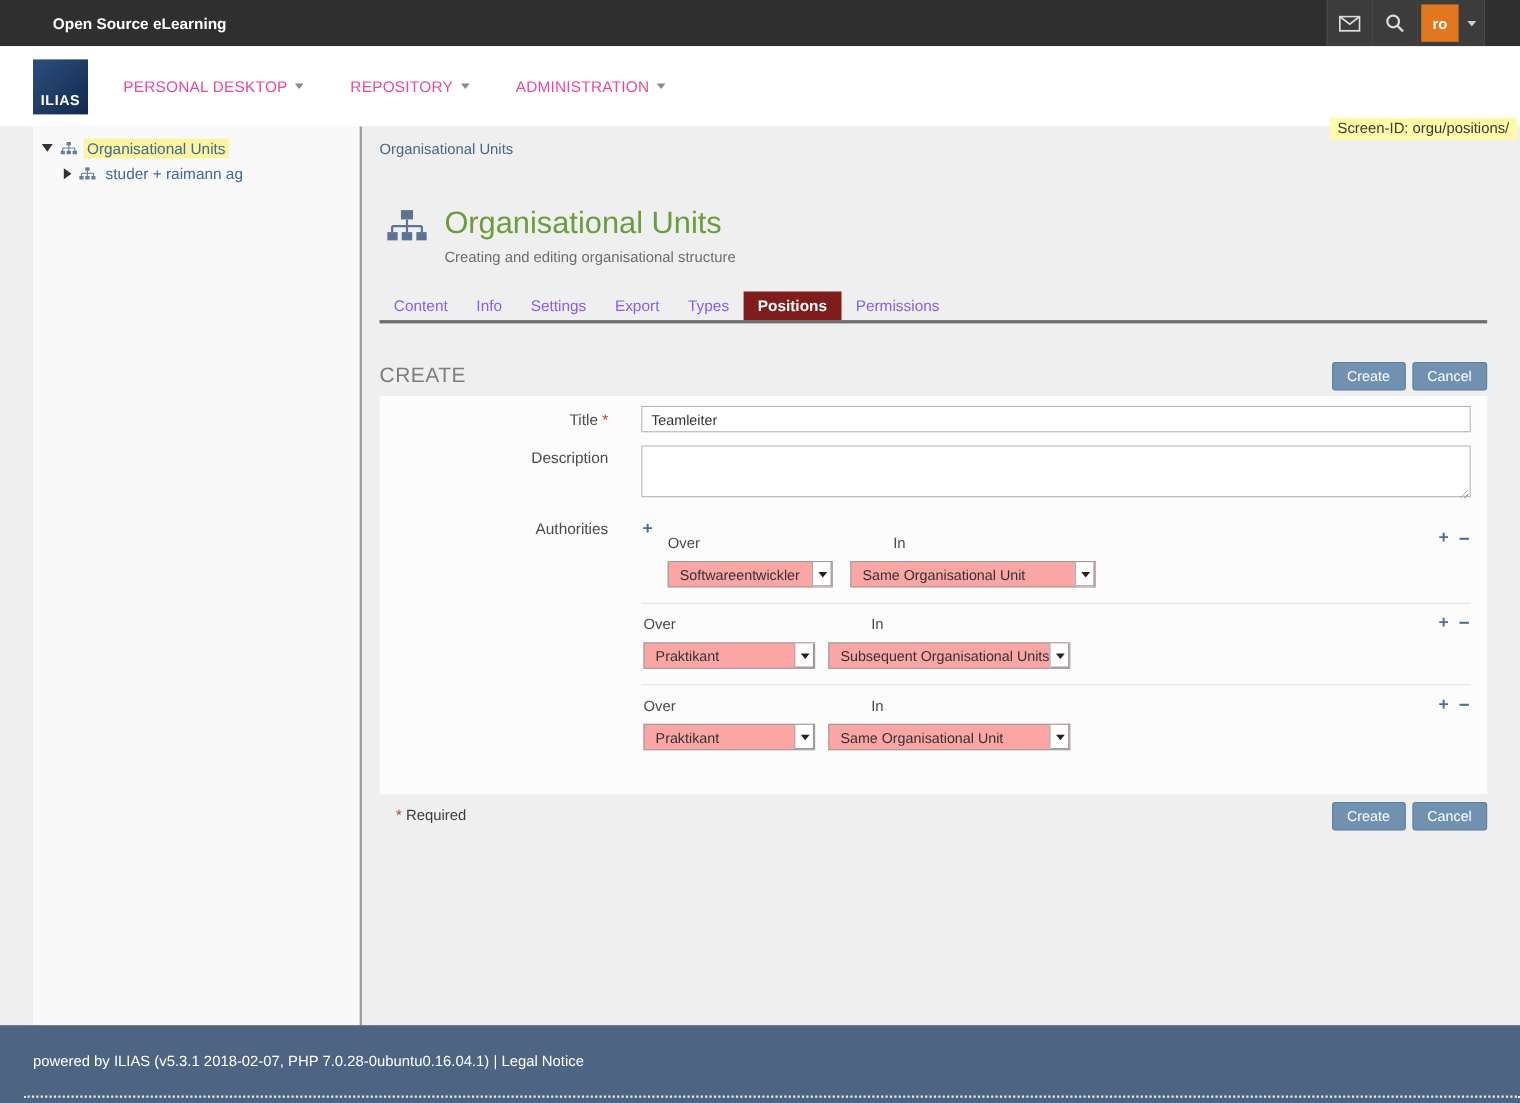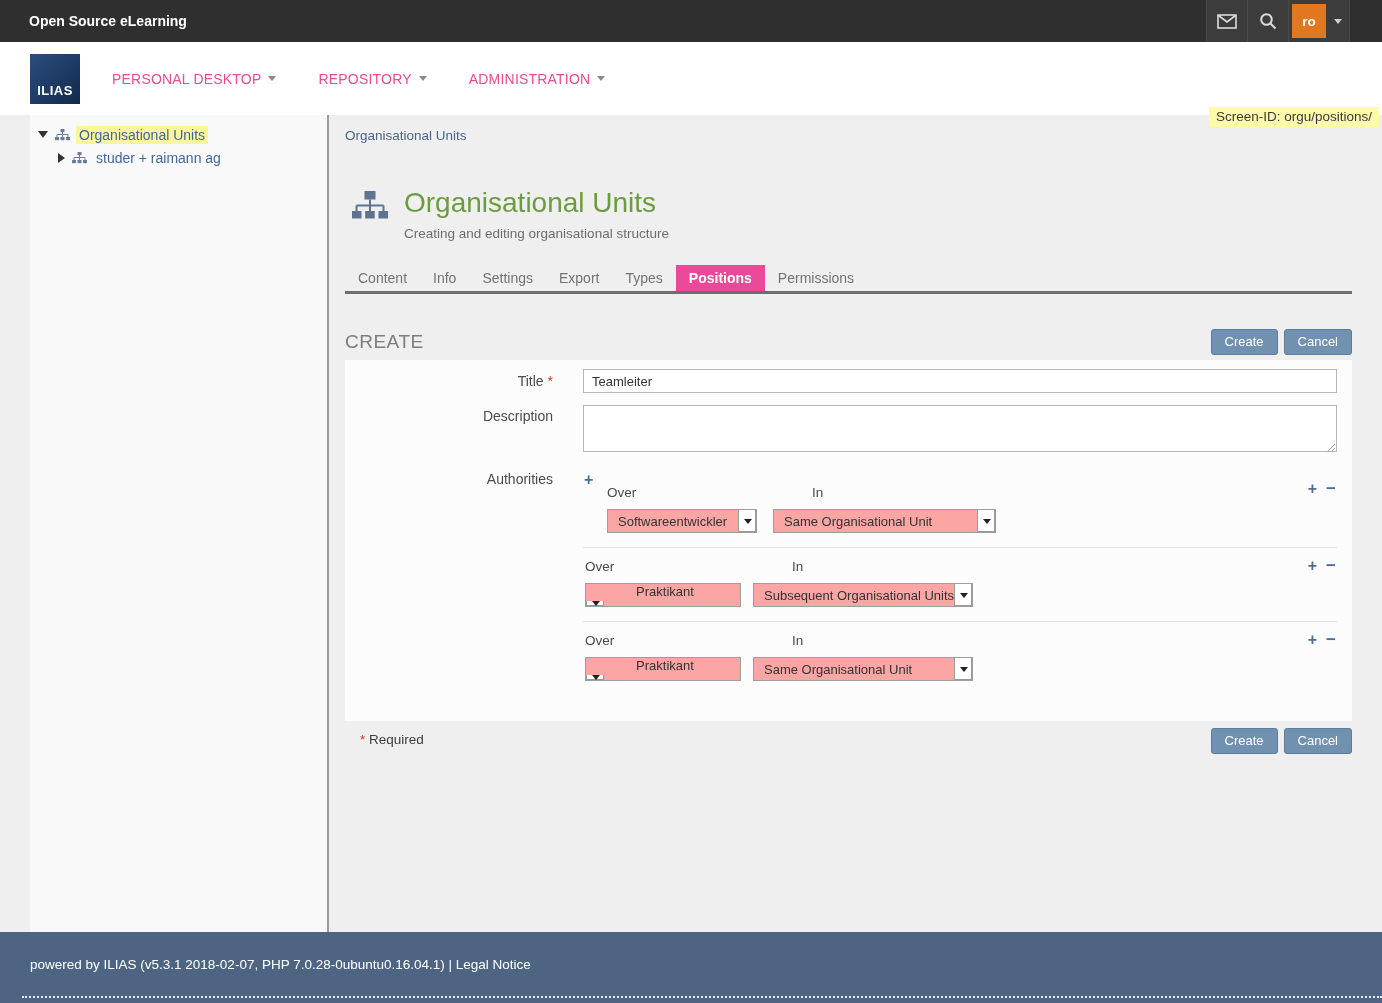--- a/index.html
+++ b/index.html
@@ -2,21 +2,21 @@
 <html><head>
 <meta charset="utf-8">
 <style>
   html,body{margin:0;padding:0;}
   .screen{position:relative;width:1382px;height:1003px;background:#efefef;
           font-family:"Liberation Sans",sans-serif;overflow:hidden;}
 
   
   .topbar{position:absolute;top:0;left:0;width:100%;height:42px;background:#2f2f2f;
           display:flex;align-items:center;}
-  .topbar-title{color:#fff;font-size:14px;font-weight:bold;padding-left:29px;}
+  .topbar-title{color:#fff;font-size:14px;font-weight:bold;padding-left:48px;}
   .top-icons{position:absolute;right:32px;top:0;height:42px;display:flex;}
   .icon-cell{width:40px;height:42px;background:#3c3c3c;border-left:1px solid #4a4a4a;
              display:flex;align-items:center;justify-content:center;cursor:pointer;}
   .user-cell{width:60px;height:42px;background:#3c3c3c;border-left:1px solid #4a4a4a;
              border-right:1px solid #4a4a4a;display:flex;align-items:center;cursor:pointer;}
   .avatar{width:34px;height:34px;margin-left:3px;background:#e1771e;color:#fff;
           font-size:13.5px;font-weight:bold;display:flex;align-items:center;justify-content:center;}
   .caret{width:0;height:0;border-left:4px solid transparent;border-right:4px solid transparent;
          border-top:5px solid #cfcfcf;display:inline-block;}
   .caret-gray{border-top-color:#8a8a8a;margin-left:7px;}
@@ -53,22 +53,22 @@
   .main{position:absolute;left:345px;top:0;width:1007px;}
   .breadcrumb{margin-top:13px;font-size:13.5px;}
   .breadcrumb a{color:#4c6586;text-decoration:none;cursor:pointer;}
 
   .page-head{margin-top:44px;display:flex;align-items:flex-start;}
   .page-icon{margin:4px 16px 0 7px;flex:none;}
   .page-title{margin:0;font-size:28px;font-weight:normal;color:#6b9d3e;line-height:32px;}
   .page-subtitle{margin-top:7px;font-size:13.5px;color:#6d6d6d;}
 
   .tabs{margin-top:24px;display:flex;border-bottom:3px solid #6e6e6e;}
-  .tab{padding:5px 13px 5px;font-size:14px;color:#737373;cursor:pointer;white-space:nowrap;}
-  .tab.active{background:#ec4899;color:#fff;font-weight:bold;}
+  .tab{padding:5px 13px 5px;font-size:14px;color:#8b5cf6;cursor:pointer;white-space:nowrap;}
+  .tab.active{background:#7f1d1d;color:#fff;font-weight:bold;}
 
   .form-header-row{margin-top:35px;display:flex;justify-content:space-between;align-items:center;}
   .form-title{margin:0;font-size:19px;font-weight:normal;color:#7d7d7d;letter-spacing:.5px;}
   .btns{display:flex;}
   .btn{margin-left:6px;background:#7191b1;border:1px solid #5d7b9c;border-radius:3px;
        color:#fff;font-size:13px;font-family:"Liberation Sans",sans-serif;
        padding:4px 13px 5px;cursor:pointer;}
 
   .panel{margin-top:5px;background:#fcfcfc;padding:9px 15px 14px 0;box-sizing:border-box;}
   .frow{display:flex;margin-bottom:12px;}
@@ -103,21 +103,21 @@
   .sel{height:24px;box-sizing:border-box;border:1px solid #9d9d9d;background:#fca5a5;
        display:flex;align-items:center;cursor:pointer;}
   .sel .val{flex:1;padding:0 6px 0 10px;font-size:13px;color:#333;white-space:nowrap;overflow:hidden;}
   .sel .dd{width:17px;align-self:stretch;border-left:1px solid #9d9d9d;background:#fff;
            display:flex;align-items:center;justify-content:center;
            box-shadow:inset -1px -1px 0 rgba(0,0,0,.4);}
   .dd-tri{width:0;height:0;border-left:4px solid transparent;border-right:4px solid transparent;
           border-top:5px solid #222;}
   .sel-over-1{width:150px;margin-right:16px;}
   .sel-in-1{width:223px;}
-  .sel-over-n{width:156px;margin-right:12px;flex-direction:column;}
+  .sel-over-n{width:156px;margin-right:12px;}
   .sel-in-n{width:220px;}
 
   .form-footer-row{margin-top:7px;display:flex;justify-content:space-between;align-items:flex-start;}
   .required-note{margin-left:15px;font-size:13.5px;color:#3d3d3d;padding-top:4px;}
 
   
   .footer{position:absolute;left:0;bottom:0;width:100%;height:71px;background:#4d6583;box-sizing:border-box;}
   .footer-text{position:absolute;left:30px;top:25px;font-size:13.5px;color:#fff;}
   .footer-text a{color:#fff;text-decoration:none;cursor:pointer;}
   .footer-dots{position:absolute;left:22px;right:0;bottom:5px;border-top:2px dotted #ececec;}

